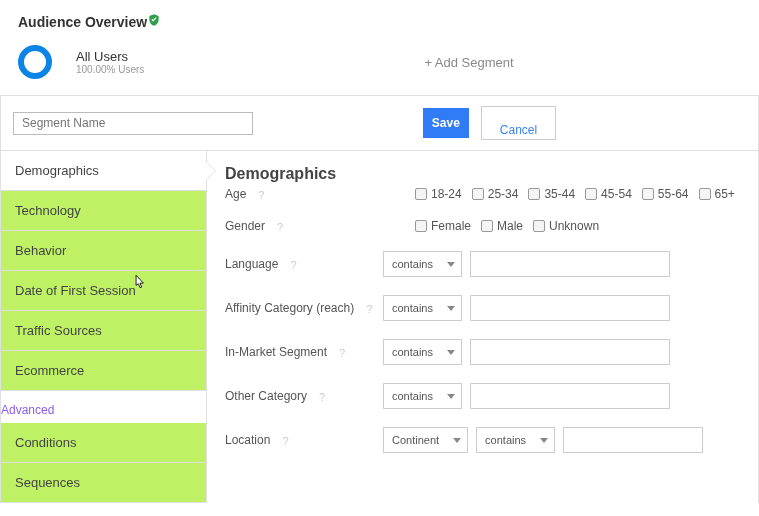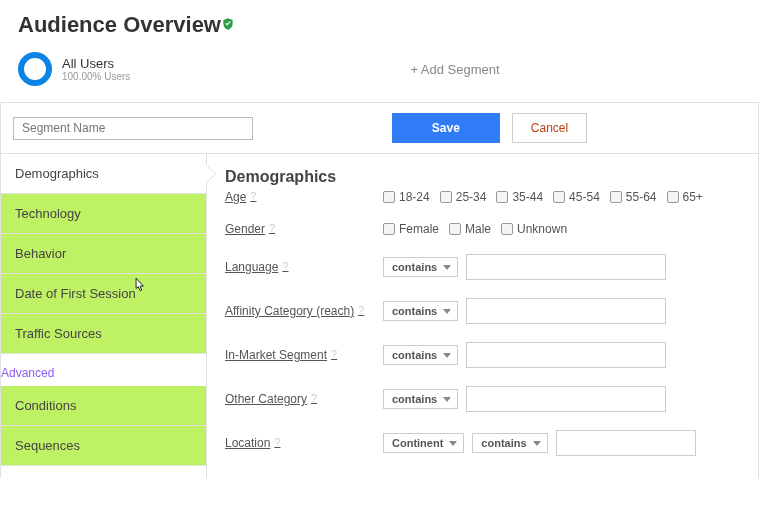--- a/index.html
+++ b/index.html
@@ -1,47 +1,47 @@
 <!DOCTYPE html>
 <html><head>
 <meta charset="utf-8">
 <style>
 * { box-sizing: border-box; margin: 0; padding: 0; }
 body { font-family: Arial, Helvetica, sans-serif; font-size: 13px; color: #333; background: #fff; width: 759px; }
-.page-title { font-size: 22px; font-weight: bold; color: #333; padding: 12px 18px 6px; display: flex; align-items: center; }
+.page-title { font-size: 14px; font-weight: bold; color: #333; padding: 12px 18px 6px; display: flex; align-items: center; }
 .shield-icon { width: 14px; height: 16px; }
 .segment-row { display: flex; align-items: center; padding: 8px 18px 16px; gap: 20px; }
-.segment-item { display: flex; align-items: center; gap: 10px; }
+.segment-item { display: flex; align-items: center; gap: 24px; }
 .donut { width: 34px; height: 34px; border-radius: 50%; border: 6px solid #0b84e6; }
 .seg-title { font-size: 13px; color: #333; }
 .seg-sub { font-size: 10px; color: #999; }
 .add-segment { color: #888; font-size: 13px; margin-left: 260px; cursor: pointer; }
 .builder { border: 1px solid #e0e0e0; border-bottom: none; }
 .toolbar { display: flex; align-items: center; gap: 12px; padding: 10px 12px; border-bottom: 1px solid #e0e0e0; }
 .segment-name-input { width: 240px; height: 23px; border: 1px solid #bbb; padding: 0 8px; font-size: 12px; color: #888; }
-.btn { height: 30px; padding: 7px 18px; font-size: 12px; border: 1px solid #ccc; background: #fff; cursor: pointer; color: #c2410c; }
+.btn { height: 30px; padding: 16px 18px; font-size: 12px; border: 1px solid #ccc; background: #fff; cursor: pointer; color: #3b82f6; }
 .btn-primary { background: #2f7cf6; border-color: #2f7cf6; color: #fff; font-weight: bold; }
-.btn-primary { padding: 0 39px; }
+.btn-primary { padding: 0 8px; }
 .spacer { flex: 1; }
 .body-row { display: flex; }
 .sidebar { width: 206px; border-right: 1px solid #e0e0e0; }
 .sb-item { padding: 12px 14px; border-bottom: 1px solid #e0e0e0; font-size: 13px; color: #444; cursor: pointer; position: relative; background: #bef264; }
 .sb-item.active { background: #fff; }
 .sb-item.active::after { content: ""; position: absolute; right: -9px; top: 50%; transform: translateY(-50%); width: 0; height: 0; border-top: 9px solid transparent; border-bottom: 9px solid transparent; border-left: 9px solid #fff; filter: drop-shadow(1px 0 0 #e0e0e0); }
 .sb-heading { padding: 12px 0 6px; font-size: 12px; color: #8b5cf6; }
 .content { flex: 1; padding: 14px 18px; }
 .content-title { font-size: 16px; font-weight: bold; color: #444; margin-bottom: 4px; }
 .content-sub { font-size: 12px; color: #999; margin-bottom: 16px; }
 .form-row { display: flex; align-items: center; margin-bottom: 18px; gap: 8px; }
-.form-label { width: 150px; font-size: 12px; color: #555; display: flex; align-items: flex-start; gap: 4px; text-decoration: underline; }
+.form-label { width: 150px; font-size: 12px; color: #555; display: flex; align-items: flex-end; gap: 12px; }
 .help-icon { color: #ccc; font-size: 11px; cursor: default; }
-.checkbox-group { display: flex; align-items: flex-end; gap: 10px; flex-wrap: wrap; }
+.checkbox-group { display: flex; align-items: flex-end; gap: 10px; flex-wrap: wrap; margin-left: 32px; }
 .cb-item { display: flex; align-items: center; gap: 4px; font-size: 12px; color: #555; }
 .cb-box { width: 12px; height: 12px; border: 1px solid #999; border-radius: 2px; background: #f5f5f5; }
-.dropdown { height: 20px; border: 1px solid #ccc; background: #fff; padding: 0 20px 0 8px; font-size: 11px; font-weight: bold; color: #555; position: relative; display: inline-flex; align-items: center; cursor: pointer; min-width: 70px; }
+.dropdown { height: 26px; border: 1px solid #ccc; background: #fff; padding: 0 28px 0 8px; font-size: 11px; font-weight: normal; color: #555; position: relative; display: inline-flex; align-items: center; cursor: pointer; min-width: 70px; }
 .dropdown::after { content: ""; position: absolute; right: 6px; top: 50%; transform: translateY(-40%); width: 0; height: 0; border-left: 4px solid transparent; border-right: 4px solid transparent; border-top: 5px solid #888; }
 .text-input { height: 26px; border: 1px solid #ccc; width: 200px; padding: 0 6px; }
 .cursor { position: absolute; left: 130px; top: 0px; pointer-events: none; }
 .sb-wrap { position: relative; }
 </style>
 </head>
 <body>
 
 <div class="page-title">
   <span>Audience Overview</span>
@@ -81,20 +81,21 @@
       <div class="sb-item">Behavior</div>
       <div class="sb-wrap">
         <div class="sb-item">Date of First Session</div>
         <span class="cursor">
           <svg width="18" height="22" viewBox="0 0 32 32">
               <path fill="#fff" stroke="#000" stroke-width="1.5" d="M9 4v18l4-3 3 7 3-1-3-7h6z"></path>
             </svg>
         </span>
       </div>
       <div class="sb-item">Traffic Sources</div>
+      <div class="sb-item">Ecommerce</div>
       <div class="sb-heading">Advanced</div>
       <div class="sb-item">Conditions</div>
       <div class="sb-item">Sequences</div>
     </div>
 
     <div class="content">
       <div class="content-title">Demographics</div>
 
       <div class="form-row">
         <div class="form-label">

